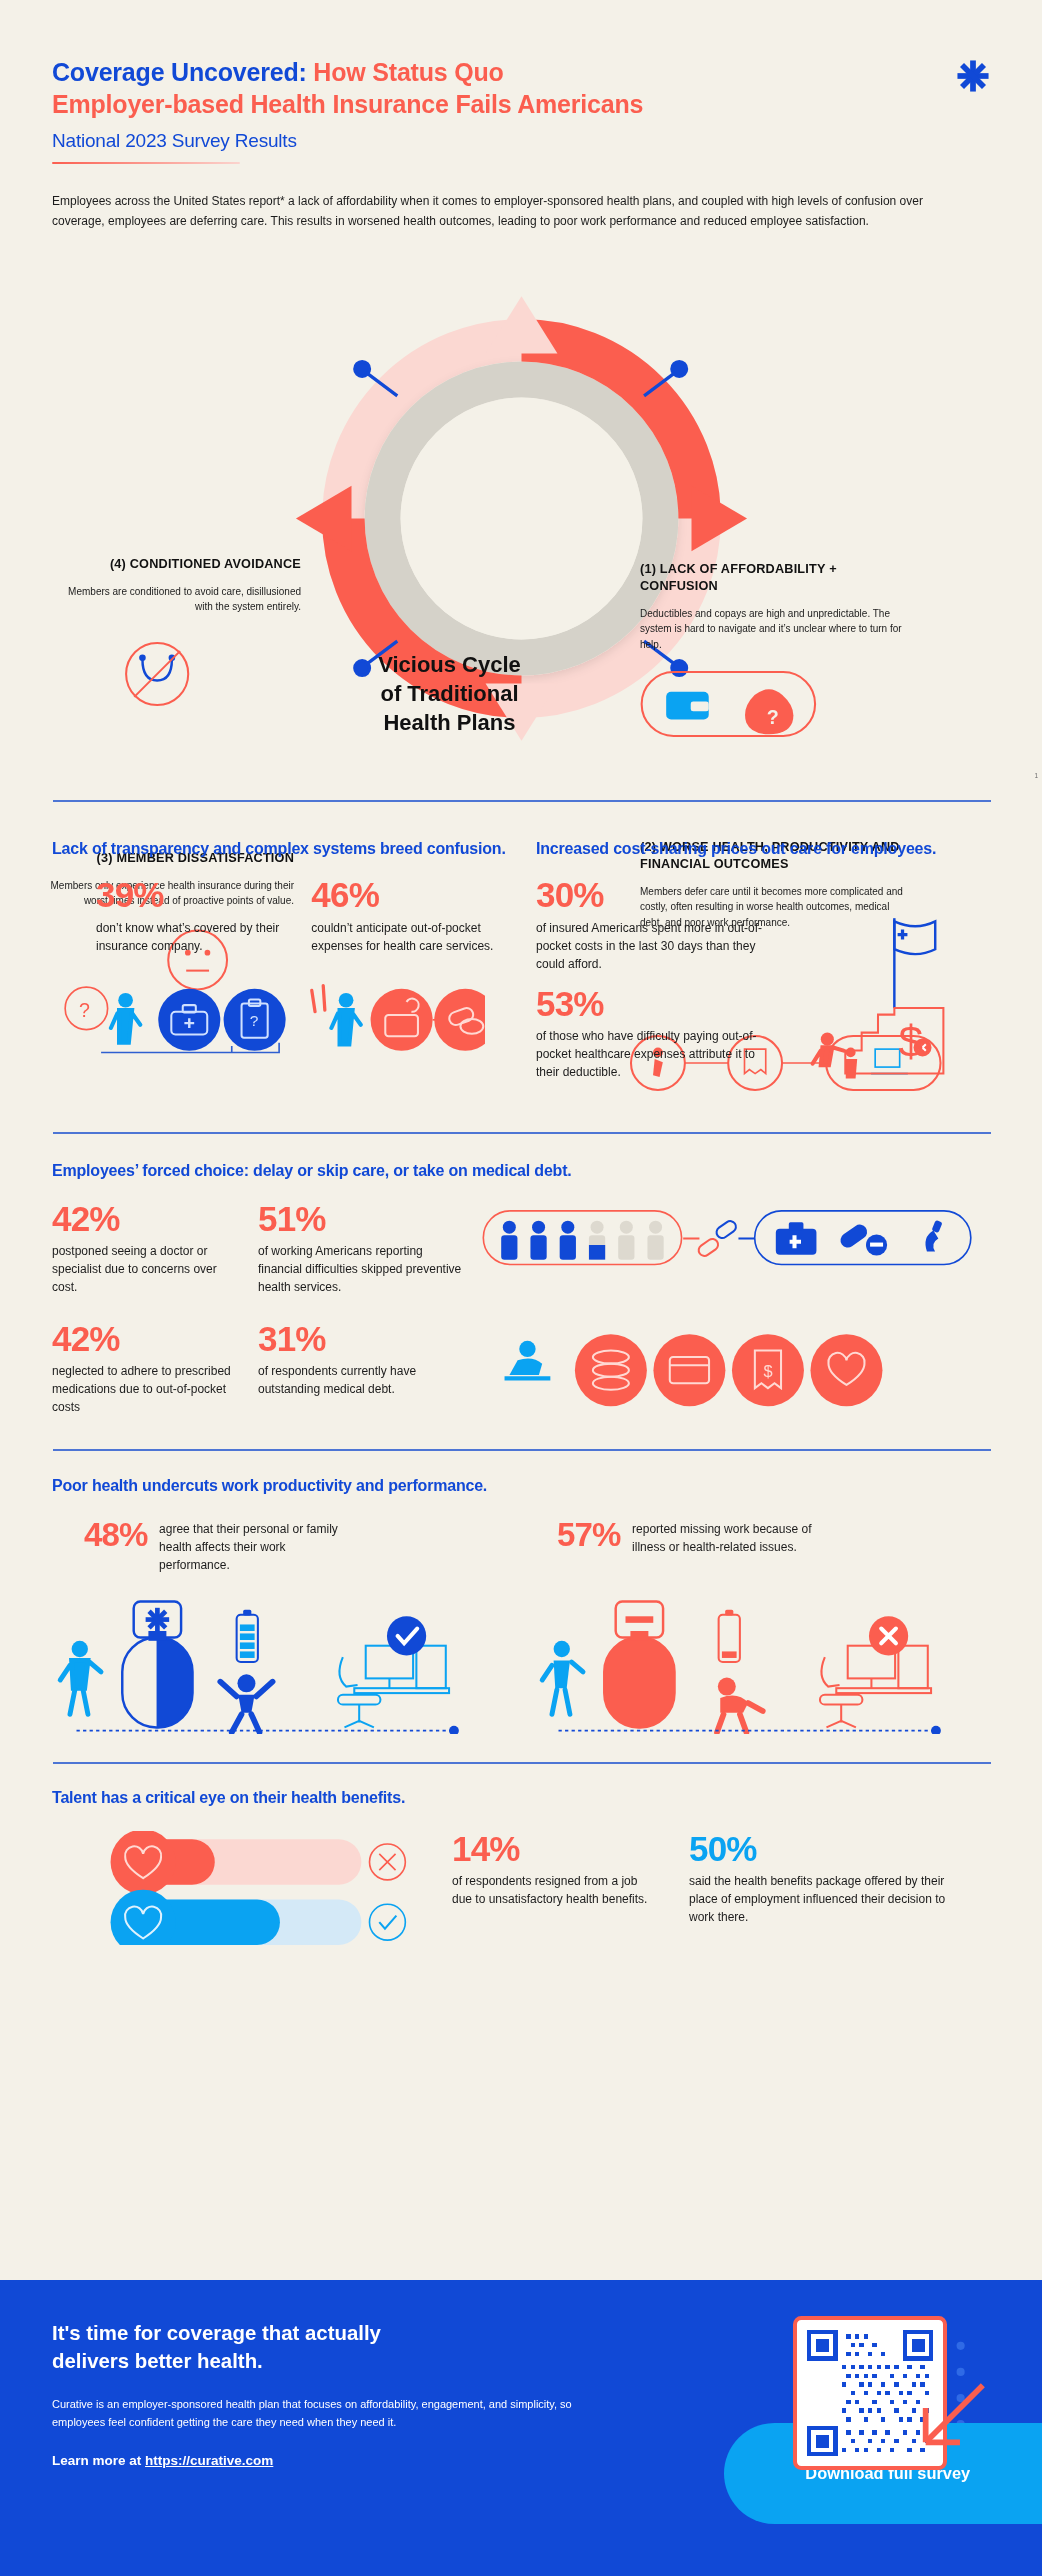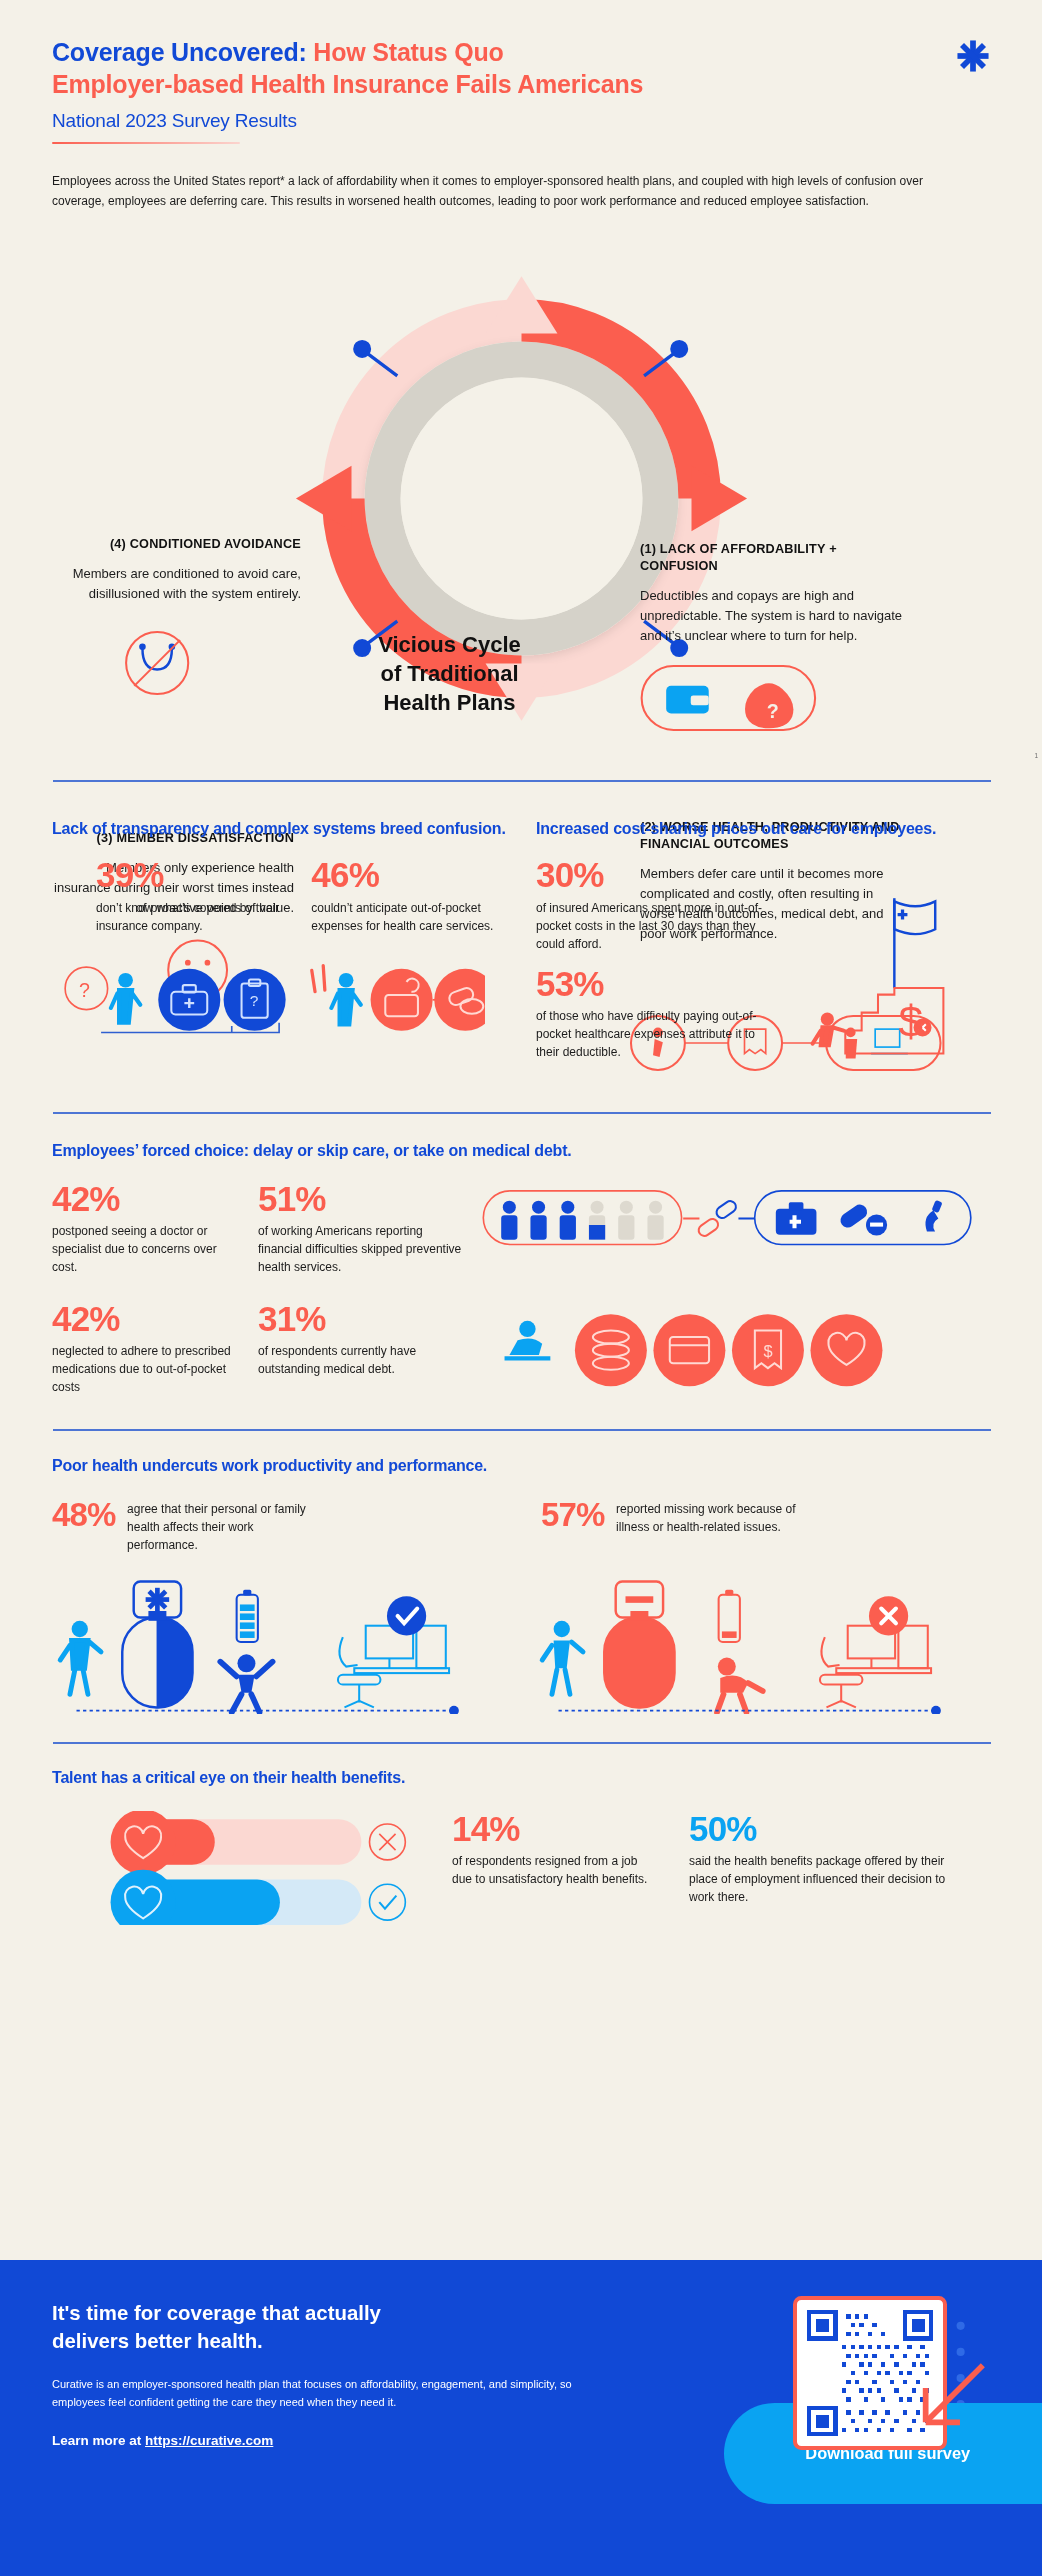--- a/index.html
+++ b/index.html
@@ -8,21 +8,21 @@
     width: 1043px;
     min-height: 2576px;
     font-family: "Liberation Sans", sans-serif;
     color: #111;
     position: relative;
     overflow-x: hidden;
   }
   .page { width: 1043px; min-height: 2576px; position: relative; background: #f4f1e8; }
 
   
-  .header { padding: 36px 52px 0 52px; position: relative; }
+  .header { padding: 36px 52px 0 52px; position: relative; margin-top: 20px; }
   .title { font-size: 25px; font-weight: bold; line-height: 1.28; letter-spacing: -0.2px; }
   .t-blue { color: #1149d6; }
   .t-red  { color: #fb5e4f; }
   .subtitle { color: #1149d6; font-size: 19px; margin-top: 9.8px; letter-spacing: -0.2px; }
   .rule-accent {
     margin-top: 9.8px; width: 188px; height: 2.5px;
     background: linear-gradient(to right, #fb5e4f, #fbd4ce);
     border-radius: 1.6px;
   }
   .logo-asterisk { position: absolute; top: 38px; right: 52px; width: 36px; height: 36px; }
@@ -34,21 +34,21 @@
   
   .cycle-wrap { position: relative; height: 540px; margin-top: 18px; }
   .cycle-svg { position: absolute; left: 219px; top: 8.2px; }
   .cycle-center {
     position: absolute; left: 327px; top: 401px;
     width: 245px; text-align: center;
     font-size: 22px; font-weight: bold; line-height: 1.32; color: #111;
   }
   .node { position: absolute; }
   .node-title { font-size: 12.7px; font-weight: bold; letter-spacing: 0.2px; line-height: 1.35; color: #111; }
-  .node-body  { font-size: 13px; line-height: 1.55; color: #1c1c1c; margin-top: 10.6px; }
+  .node-body  { font-size: 10px; line-height: 1.55; color: #1c1c1c; margin-top: 10.6px; }
   .n1 { left: 640px; top: 312px; width: 270px; text-align: left; }
   .n2 { left: 640px; top: 590px; width: 270px; text-align: left; }
   .n3 { left: 49px;  top: 601px; width: 245px; text-align: right; }
   .n4 { left: 64px;  top: 307px; width: 237px; text-align: right; }
 
   
   .divider { width: 938px; margin: 0 auto; height: 1.6px; background: #2f5fd0; opacity: .85; }
   .section { padding: 0 52px; position: relative; }
   .sec-head {
     color: #1149d6; font-size: 16px; font-weight: bold;
@@ -412,21 +412,21 @@
         <text x="352" y="62" font-size="20" fill="#ffd9d3" text-anchor="middle" font-family="Liberation Sans, sans-serif">$</text>
         <circle cx="448" cy="54" r="44" fill="#fb5e4f"></circle>
         <path d="M448 72 q-22 -14 -22 -26 a11 11 0 0 1 22 -4 a11 11 0 0 1 22 4 q0 12 -22 26 Z" fill="none" stroke="#ffd9d3" stroke-width="2.5"></path>
       </svg>
     </div>
   </div>
 
   <div class="divider" style="margin-top:33px"></div>
   <div class="section" style="padding-top:24.5px">
     <div class="sec-head">Poor health undercuts work productivity and performance.</div>
-    <div class="cols2" style="margin-top:21px; gap:39px;">
+    <div class="cols2" style="margin-top:21px; gap:39px;margin-left:32px;">
       <div class="col stat-inline">
         <div class="statnum">48%</div>
         <div class="stattext" style="max-width:180px">agree that their personal or family health affects their work performance.</div>
       </div>
       <div class="col stat-inline">
         <div class="statnum">57%</div>
         <div class="stattext" style="max-width:180px">reported missing work because of illness or health-related issues.</div>
       </div>
     </div>
 

